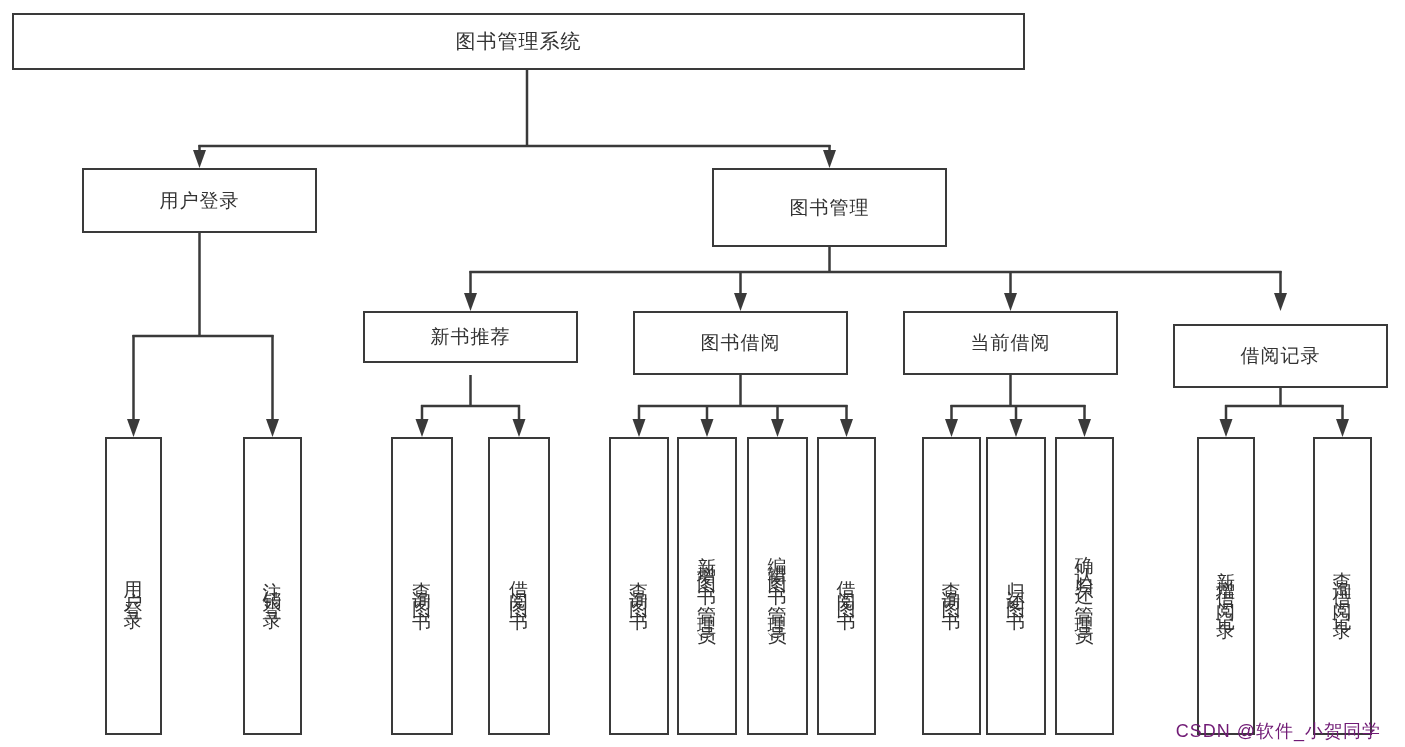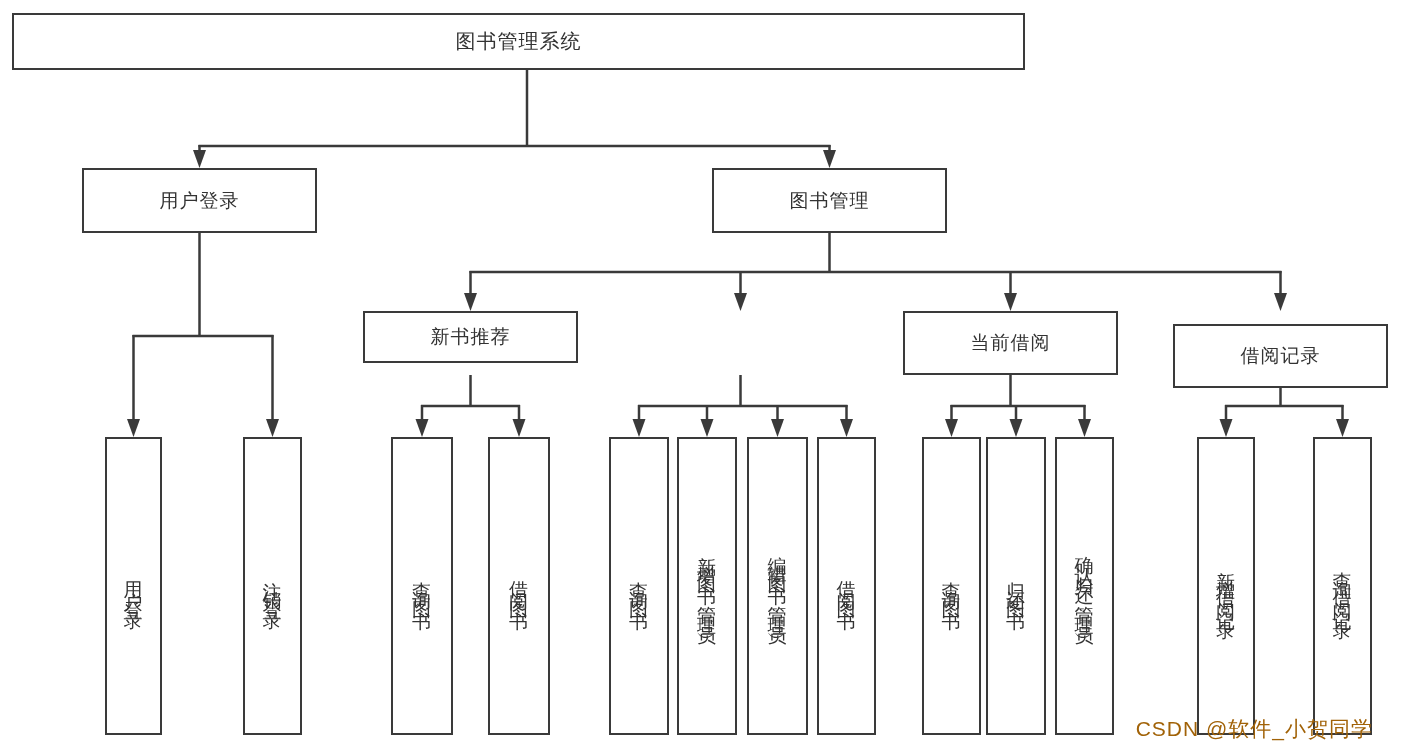--- a/index.html
+++ b/index.html
@@ -45,24 +45,24 @@
     writing-mode: vertical-rl;
     text-orientation: mixed;
     font-size: 19px;
     letter-spacing: 10px;
     line-height: 1.0;
     color: #333333;
     white-space: nowrap;
   }
   #watermark {
     position: absolute;
-    right: 32px;
+    right: 24px;
     bottom: 4px;
-    font-size: 21px;
-    color: #a16207;
+    font-size: 18px;
+    color: #701a75;
     letter-spacing: 1px;
     z-index: 10;
     white-space: nowrap;
   }
 </style>
 </head>
 <body>
 
 <div id="stage">
 
@@ -128,23 +128,24 @@
       <polygon points="1009.5,419 1022.5,419 1016,437"></polygon>
       <polygon points="1078,419 1091,419 1084.5,437"></polygon>
       <polygon points="1219.5,419 1232.5,419 1226,437"></polygon>
       <polygon points="1336,419 1349,419 1342.5,437"></polygon>
     </g>
   </svg>
 
   <div class="node h root" style="left:12px; top:13px; width:1013px; height:57px;">图书管理系统</div>
 
   <div class="node h" style="left:82px; top:168px; width:235px; height:65px;">用户登录</div>
-  <div class="node h" style="left:712px; top:168px; width:235px; height:65px;text-align:center;">图书管理</div>
+  <div class="node h" style="left:712px; top:168px; width:235px; height:79px;text-align:center;">图书管理</div>
 
   <div class="node h" style="left:363px; top:311px; width:215px; height:52px;">新书推荐</div>
+  <div class="node h" style="left:633px; top:311px; width:215px; height:64px;">图书借阅</div>
   <div class="node h" style="left:903px; top:311px; width:215px; height:64px;">当前借阅</div>
   <div class="node h" style="left:1173px; top:324px; width:215px; height:64px;">借阅记录</div>
 
   <div class="node v" style="left:105px; top:437px; width:57px; height:298px;">
     <span>用户登录</span>
   </div>
   <div class="node v" style="left:243px; top:437px; width:59px; height:298px;">
     <span>注销登录</span>
   </div>
 

